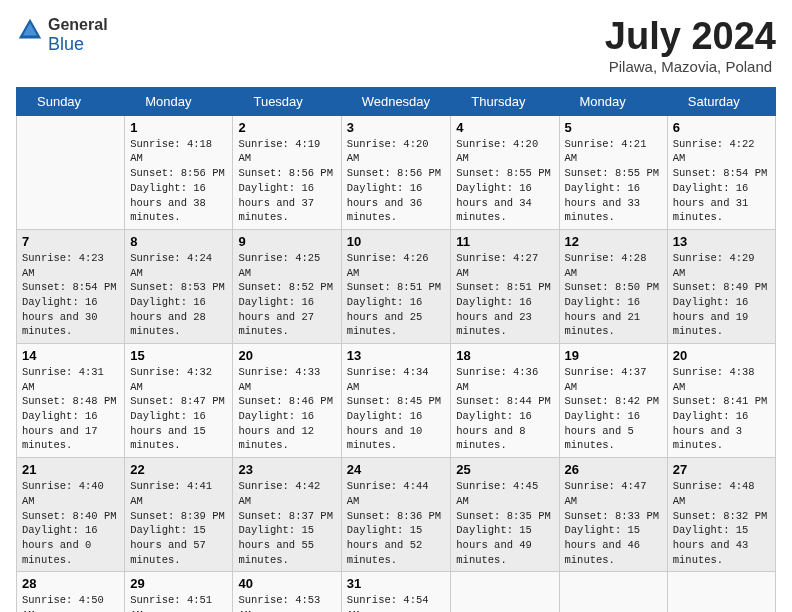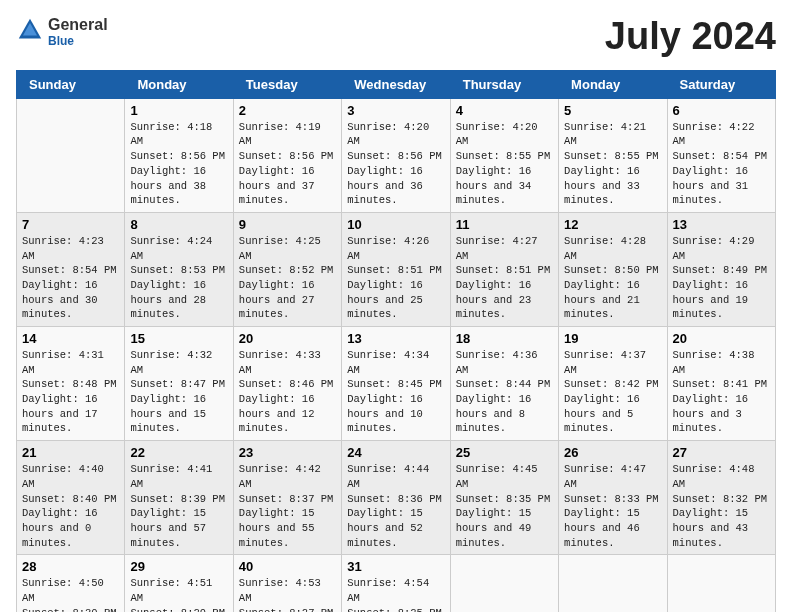--- a/index.html
+++ b/index.html
@@ -39,24 +39,24 @@
       color: #444;
     }
     table {
       width: 100%;
       border-collapse: collapse;
       font-size: 11px;
     }
     thead tr th {
       background-color: #1a5fa8;
       color: #fff;
-      padding: 6px 12px;
+      padding: 6px 20px;
       text-align: left;
       font-size: 13px;
-      font-weight: bold;
+      font-weight: normal;
       border: 1px solid #1a5fa8;
     }
     tbody tr td {
       border: 1px solid #ccc;
       vertical-align: top;
       padding: 4px 5px;
       min-height: 70px;
       width: 108px;
     }
     tbody tr:nth-child(odd) td {
@@ -82,25 +82,26 @@
 <body>
 
 <div class="header">
   <div class="logo">
     <svg class="logo-icon" viewBox="0 0 40 40" xmlns="http://www.w3.org/2000/svg">
       <polygon points="20,4 36,32 4,32" fill="#1a5fa8"></polygon>
       <polygon points="20,10 30,28 10,28" fill="#4a90d9"></polygon>
     </svg>
     <div>
       <div style="font-size:16px; font-weight:bold; color:#333;">General</div>
-      <div style="font-size:12px; font-weight:bold; color:#1a5fa8;">Blue</div>
+      <div style="font-size:18px; font-weight:normal; color:#1a5fa8;">Blue</div>
     </div>
   </div>
   <div class="title-block">
     <div class="month-title">July 2024</div>
+    <div class="location">Pilawa, Mazovia, Poland</div>
   </div>
 </div>
 
 <table>
   <thead>
     <tr>
     <th>Sunday</th>
         <th>Monday</th>
         <th>Tuesday</th>
         <th>Wednesday</th>

